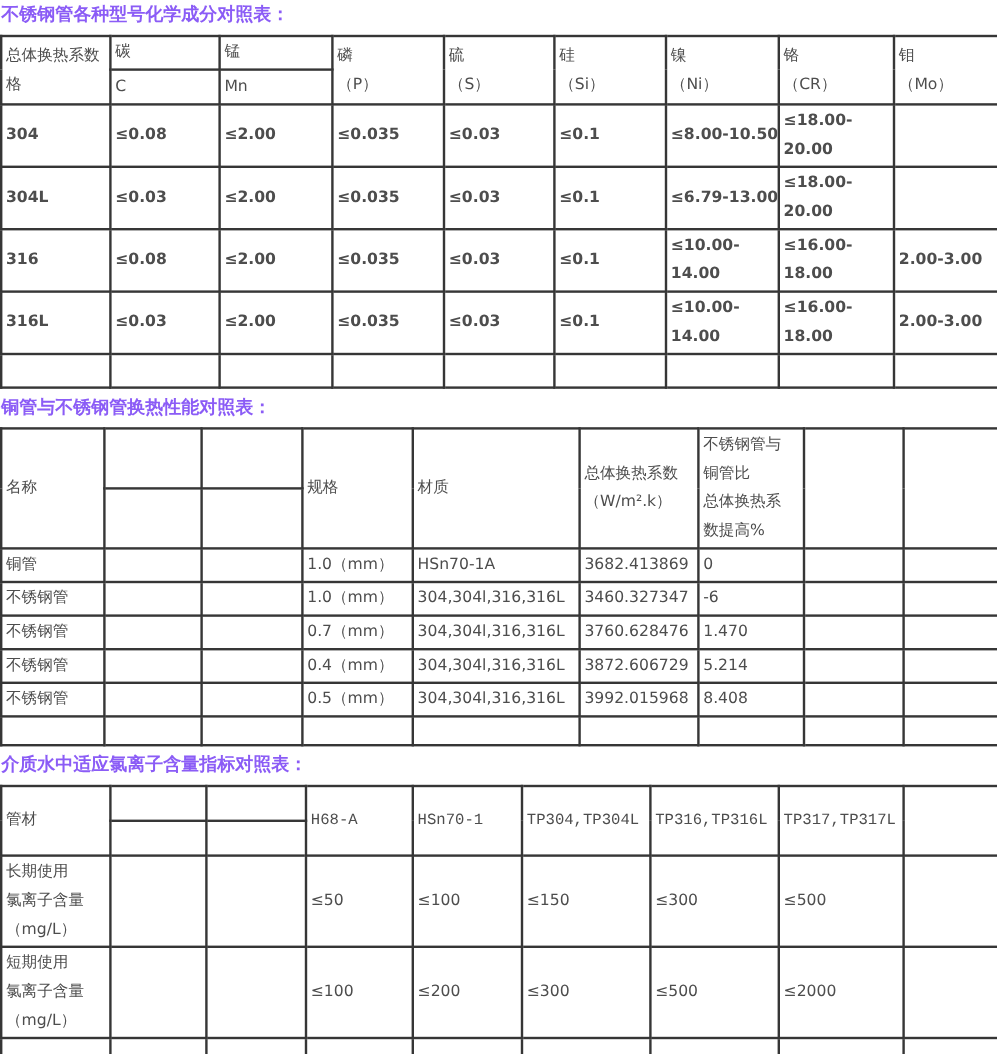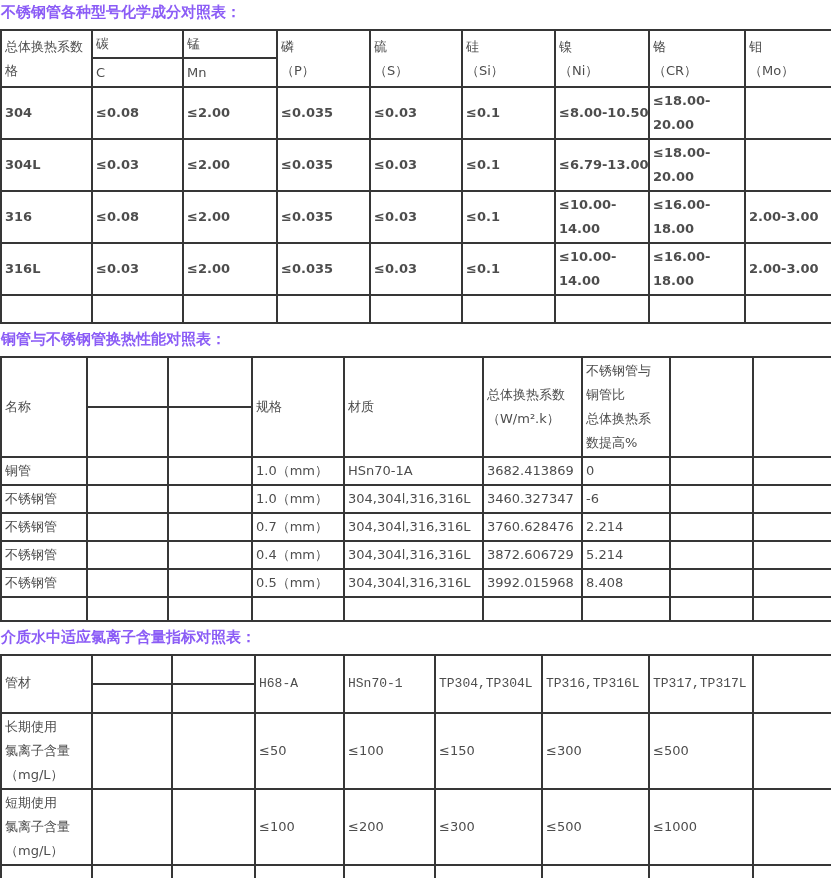--- a/index.html
+++ b/index.html
@@ -210,21 +210,21 @@
       <td></td>
       <td></td>
     </tr>
     <tr class="row-data">
       <td class="nw">不锈钢管</td>
       <td></td>
       <td></td>
       <td class="nw">0.7（mm）</td>
       <td class="nw">304,304l,316,316L</td>
       <td class="nw">3760.628476</td>
-      <td class="nw">2.214</td>
+      <td class="nw">1.470</td>
       <td></td>
       <td></td>
     </tr>
     <tr class="row-data">
       <td class="nw">不锈钢管</td>
       <td></td>
       <td></td>
       <td class="nw">0.4（mm）</td>
       <td class="nw">304,304l,316,316L</td>
       <td class="nw">3872.606729</td>
@@ -304,21 +304,21 @@
     <tr class="row-data">
       <td class="pre">短期使用
 氯离子含量
 （mg/L）</td>
       <td></td>
       <td></td>
       <td class="nw">≤100</td>
       <td class="nw">≤200</td>
       <td class="nw">≤300</td>
       <td class="nw">≤500</td>
-      <td class="nw">≤1000</td>
+      <td class="nw">≤2000</td>
       <td></td>
     </tr>
     <tr class="row-empty">
       <td></td>
         <td></td>
       <td></td>
         <td></td>
       <td></td>
         <td></td>
       <td></td>

